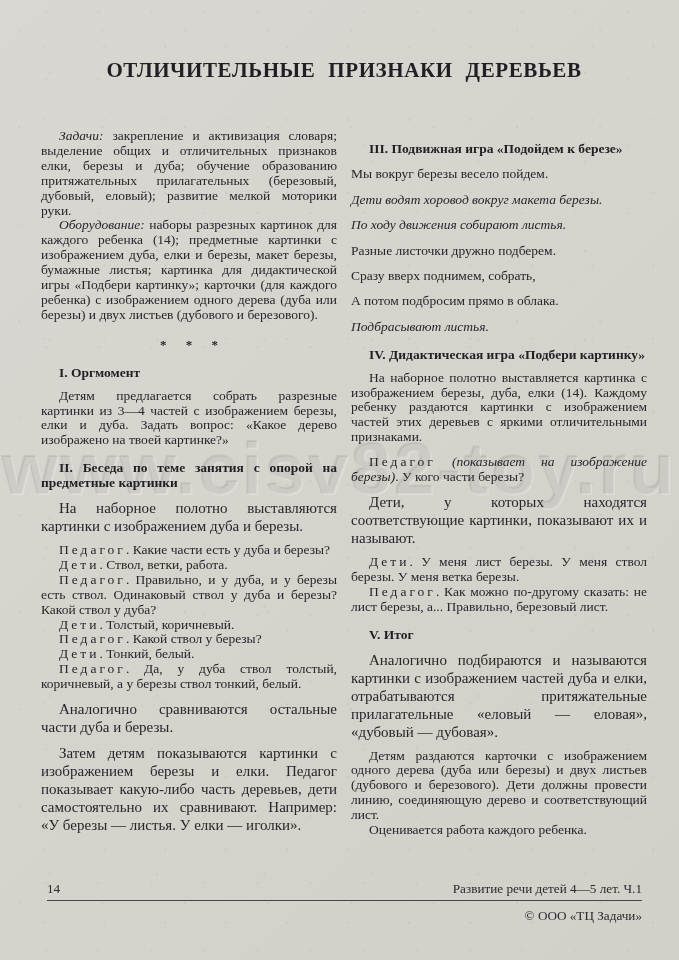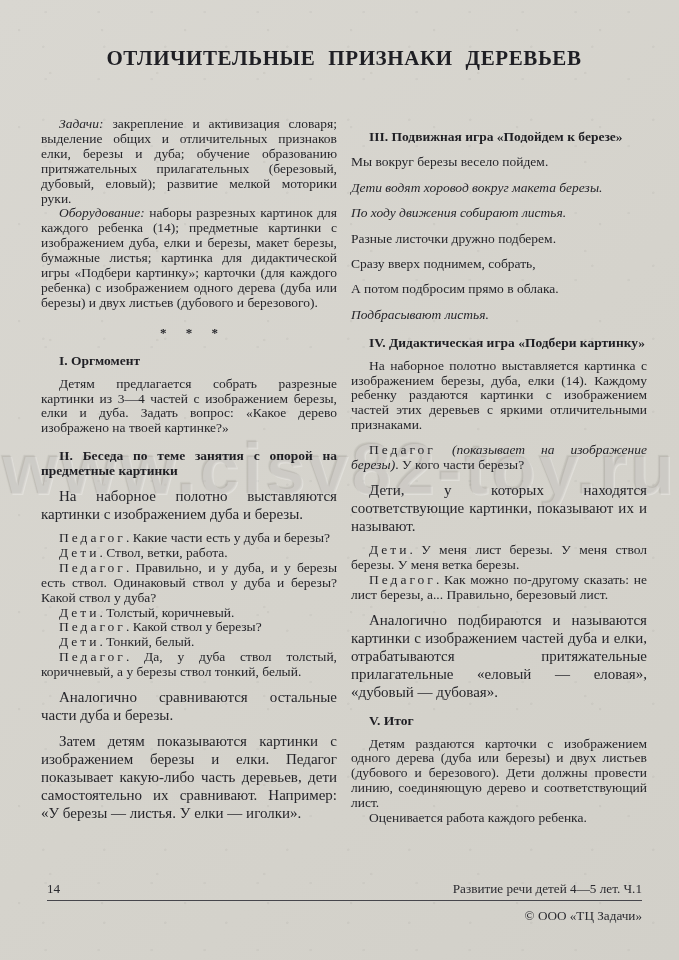--- a/index.html
+++ b/index.html
@@ -15,21 +15,21 @@
     background-image:
       radial-gradient(circle at 23% 31%, rgba(0,0,0,0.045) 0 1px, transparent 1.6px),
       radial-gradient(circle at 71% 64%, rgba(0,0,0,0.04) 0 1px, transparent 1.5px),
       radial-gradient(circle at 47% 82%, rgba(60,50,40,0.05) 0 1px, transparent 1.6px),
       radial-gradient(circle at 86% 18%, rgba(0,0,0,0.035) 0 1px, transparent 1.5px),
       linear-gradient(135deg, #d9d7d1 0%, #d5d3cc 55%, #d2d0c9 100%);
     background-size: 83px 97px, 61px 73px, 107px 89px, 53px 67px, 100% 100%;
   }
   .content { position: absolute; left: 41px; right: 32px; top: 0; }
   .doc-title {
-    margin-top: 46px;
+    margin-top: 58px;
     text-align: center;
     font-weight: 700;
     font-size: 21px;
     letter-spacing: 0.6px;
     word-spacing: 7px;
     color: #1f1f24;
   }
   .columns { display: flex; gap: 14px; margin-top: 46px; }
   .col {
     flex: 1 1 0;
@@ -109,22 +109,22 @@
           <p class="blk verse"><span class="seg-n">Разные листочки дружно подберем.</span></p>
           <p class="blk verse"><span class="seg-n">Сразу вверх поднимем, собрать,</span></p>
           <p class="blk verse"><span class="seg-n">А потом подбросим прямо в облака.</span></p>
           <p class="blk verse"><span class="seg-i">Подбрасывают листья.</span></p>
           <p class="blk heading"><span class="seg-n">IV. Дидактическая игра «Подбери картинку»</span></p>
           <p class="blk para"><span class="seg-n">На наборное полотно выставляется картинка с изображением березы, дуба, елки (14). Каждому ребенку раздаются картинки с изображением частей этих деревьев с яркими отличительными признаками.</span></p>
           <p class="blk para gap"><span class="seg-sp">Педагог</span><span class="seg-i"> (показывает на изображение березы)</span><span class="seg-n">. У кого части березы?</span></p>
           <p class="blk para-small"><span class="seg-n">Дети, у которых находятся соответствующие картинки, показывают их и называют.</span></p>
           <p class="blk para"><span class="seg-sp">Дети</span><span class="seg-n">. У меня лист березы. У меня ствол березы. У меня ветка березы.</span></p>
           <p class="blk para"><span class="seg-sp">Педагог</span><span class="seg-n">. Как можно по-другому сказать: не лист березы, а... Правильно, березовый лист.</span></p>
+          <p class="blk heading"><span class="seg-n">V. Итог</span></p>
           <p class="blk para-small"><span class="seg-n">Аналогично подбираются и называются картинки с изображением частей дуба и елки, отрабатываются притяжательные прилагательные «еловый — еловая», «дубовый — дубовая».</span></p>
-          <p class="blk heading"><span class="seg-n">V. Итог</span></p>
           <p class="blk para"><span class="seg-n">Детям раздаются карточки с изображением одного дерева (дуба или березы) и двух листьев (дубового и березового). Дети должны провести линию, соединяющую дерево и соответствующий лист.</span></p>
           <p class="blk para"><span class="seg-n">Оценивается работа каждого ребенка.</span></p>
         </div>
     </div>
 
   </div>
 
   <div class="footer">
     <div class="footer-row">
       <span>14</span>

